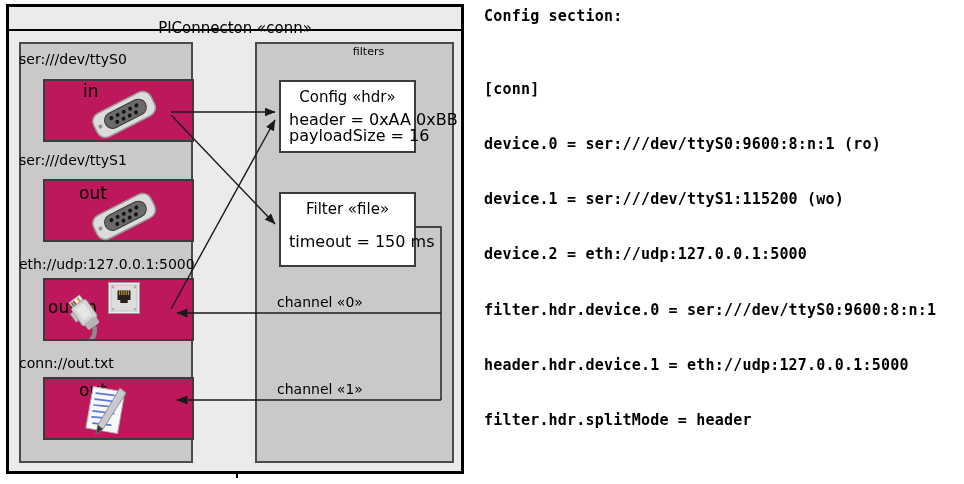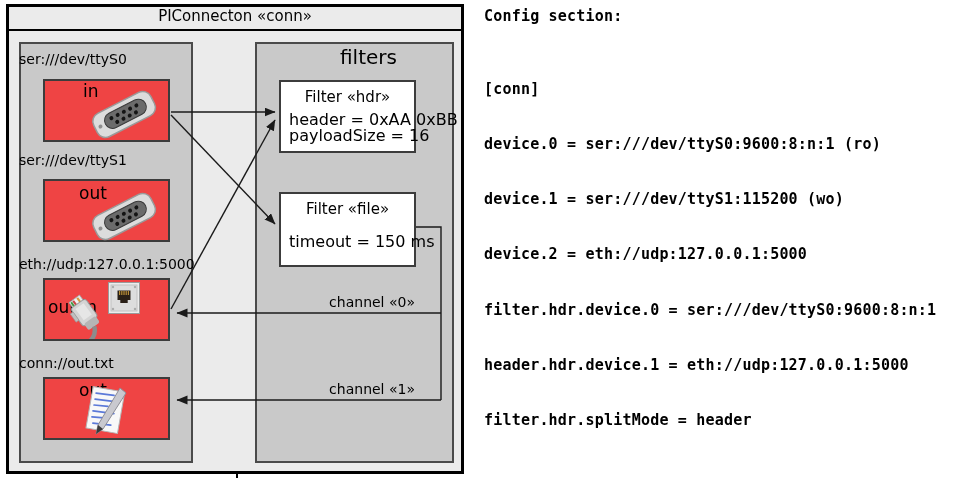--- a/index.html
+++ b/index.html
@@ -2,41 +2,41 @@
 <html><head>
 <meta charset="utf-8">
 <style>
   html,body{margin:0;padding:0;background:#fff;}
   #stage{position:relative;width:964px;height:484px;background:#fff;overflow:hidden;
          font-family:"DejaVu Sans","Liberation Sans",sans-serif;color:#000;}
   .abs{position:absolute;}
 
   
   #outer-box{left:6px;top:4px;width:452px;height:464px;border:3px solid #000;background:#ebebeb;}
-  #diagram-title{left:6px;top:7px;width:458px;text-align:center;font-size:15px;}
+  #diagram-title{left:6px;top:19px;width:458px;text-align:center;font-size:15px;}
   #title-divider{left:9px;top:29px;width:452px;height:2px;background:#000;}
 
   
   .group{background:#c9c9c9;border:2px solid #4a4a4a;}
   #devices-group{left:19px;top:42px;width:170px;height:417px;}
   #filters-group{left:255px;top:42px;width:195px;height:417px;}
-  #filters-label{left:255px;top:45px;width:227px;text-align:center;font-size:20px;}
-
-  
-  .device-card{left:43px;width:123px;height:59px;background:#ef4444;border:2px solid #3c3c3c;}
+  #filters-label{left:255px;top:45px;width:227px;text-align:center;font-size:11px;}
+
+  
+  .device-card{left:43px;width:123px;height:59px;background:#be185d;border:2px solid #3c3c3c;padding-left:24px;}
   .device-uri{left:19px;width:174px;text-align:left;font-size:14px;}
   .mode-label{position:absolute;font-size:17px;line-height:18px;}
 
   
   .filter-box{left:279px;width:133px;background:#fff;border:2px solid #3c3c3c;}
   .filter-title{position:absolute;left:0;top:6px;width:100%;text-align:center;font-size:15px;}
   .filter-param{position:absolute;left:8px;font-size:16px;white-space:nowrap;}
 
   
-  .channel-label{left:277px;width:138px;text-align:right;font-size:14px;}
+  .channel-label{left:277px;width:138px;text-align:left;font-size:14px;}
 
   
   #connector-overlay{left:0;top:0;pointer-events:none;}
   #connector-overlay line,#connector-overlay polyline{stroke:#1a1a1a;stroke-width:1.4;fill:none;}
 
   #center-tick{left:236px;top:471px;width:2px;height:7px;background:#000;}
 
   
   #config-heading{left:484px;top:7px;font-family:"DejaVu Sans Mono","Liberation Mono",monospace;
                   font-size:15px;font-weight:600;letter-spacing:0.2px;}
@@ -149,21 +149,21 @@
           <line x1="16" y1="33" x2="28" y2="32"></line>
           <line x1="18" y1="39" x2="36" y2="38"></line>
         </g>
       </g>
       <path d="M43,2 L49,7 L26,43 L19,48 L21,39 z" fill="#c9c9cf" stroke="#8e8e96" stroke-width="1"></path>
       <path d="M19,48 L21,39 L26,43 z" fill="#3a3a3a"></path>
     </svg>
   </div>
 
   <div class="abs filter-box" style="top:80px;height:69px">
-    <div class="filter-title">Filter «hdr»</div>
+    <div class="filter-title">Config «hdr»</div>
     <div class="filter-param" style="top:28px">header = 0xAA 0xBB</div>
     <div class="filter-param" style="top:44px">payloadSize = 16</div>
   </div>
   <div class="abs filter-box" style="top:192px;height:71px">
     <div class="filter-title">Filter «file»</div>
     <div class="filter-param" style="top:38px">timeout = 150 ms</div>
   </div>
 
   <div class="abs channel-label" style="top:294px">channel «0»</div>
   <div class="abs channel-label" style="top:381px">channel «1»</div>

